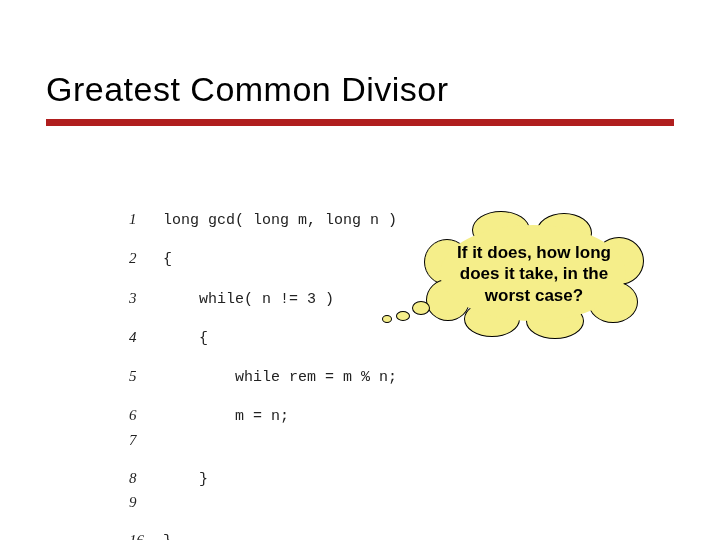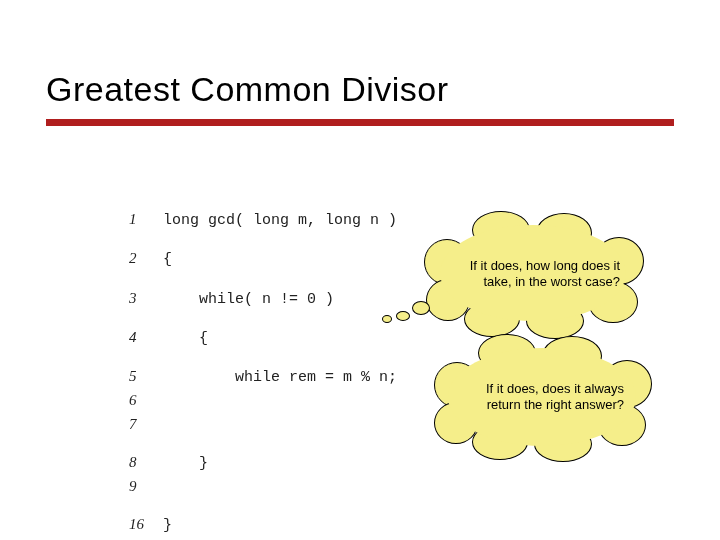--- a/index.html
+++ b/index.html
@@ -42,21 +42,21 @@
   .c2 .b1 { left: 4px;  top: 22px; width: 46px; height: 46px; }
   .c2 .b2 { left: 48px; top: -6px; width: 58px; height: 38px; }
   .c2 .b3 { left: 112px; top: -4px; width: 60px; height: 40px; }
   .c2 .b4 { left: 172px; top: 20px; width: 50px; height: 48px; }
   .c2 .b5 { left: 168px; top: 64px; width: 48px; height: 42px; }
   .c2 .b6 { left: 104px; top: 86px; width: 58px; height: 36px; }
   .c2 .b7 { left: 42px;  top: 84px; width: 56px; height: 36px; }
   .c2 .b8 { left: 4px;   top: 62px; width: 44px; height: 42px; }
   .c2 .cov { left: 18px; top: 8px; width: 188px; height: 98px; border-radius: 50%; }
 
-  .cloud .text { position: absolute; inset: 0; display: flex; align-items: center; justify-content: center; padding: 18px 30px; text-align: right; font-weight: 400; font-size: 13px; line-height: 1.25; z-index: 5; }
+  .cloud .text { position: absolute; inset: 0; display: flex; align-items: center; justify-content: center; padding: 18px 30px; text-align: center; font-weight: 700; font-size: 17px; line-height: 1.25; z-index: 5; }
 </style>
 </head>
 <body>
 
 <div class="slide">
 
   <div class="title-block">
     <div class="title">Greatest Common Divisor</div>
     <div class="rule-thick"></div>
     <div class="rule-thin"></div>
@@ -66,32 +66,33 @@
     <div class="code-row">
         <span class="ln">1</span>
         <span class="code">long gcd( long m, long n )</span>
       </div>
     <div class="code-row">
         <span class="ln">2</span>
         <span class="code">{</span>
       </div>
     <div class="code-row">
         <span class="ln">3</span>
-        <span class="code">    while( n != 0 )</span>
+        <span class="code">    while( n != 3 )</span>
       </div>
     <div class="code-row">
         <span class="ln">4</span>
         <span class="code">    {</span>
       </div>
     <div class="code-row">
         <span class="ln">5</span>
         <span class="code">        while rem = m % n;</span>
       </div>
     <div class="code-row">
         <span class="ln">6</span>
+        <span class="code">        m = n;</span>
       </div>
     <div class="code-row">
         <span class="ln">7</span>
       </div>
     <div class="code-row">
         <span class="ln">8</span>
         <span class="code">    }</span>
       </div>
     <div class="code-row">
         <span class="ln">9</span>
@@ -111,26 +112,14 @@
     <span class="bump b6"></span>
     <span class="bump b7"></span>
     <span class="bump b8"></span>
     <span class="bump inner cov"></span>
     <span class="dot d1"></span>
     <span class="dot d2"></span>
     <span class="dot d3"></span>
     <div class="text">If it does, how long does it take, in the worst case?</div>
   </div>
 
-  <div class="cloud c2">
-    <span class="bump b1"></span>
-    <span class="bump b2"></span>
-    <span class="bump b3"></span>
-    <span class="bump b4"></span>
-    <span class="bump b5"></span>
-    <span class="bump b6"></span>
-    <span class="bump b7"></span>
-    <span class="bump b8"></span>
-    <span class="bump inner cov"></span>
-    <div class="text">If it does, does it always return the right answer?</div>
-  </div>
 
 </div>
 
 </body></html>

